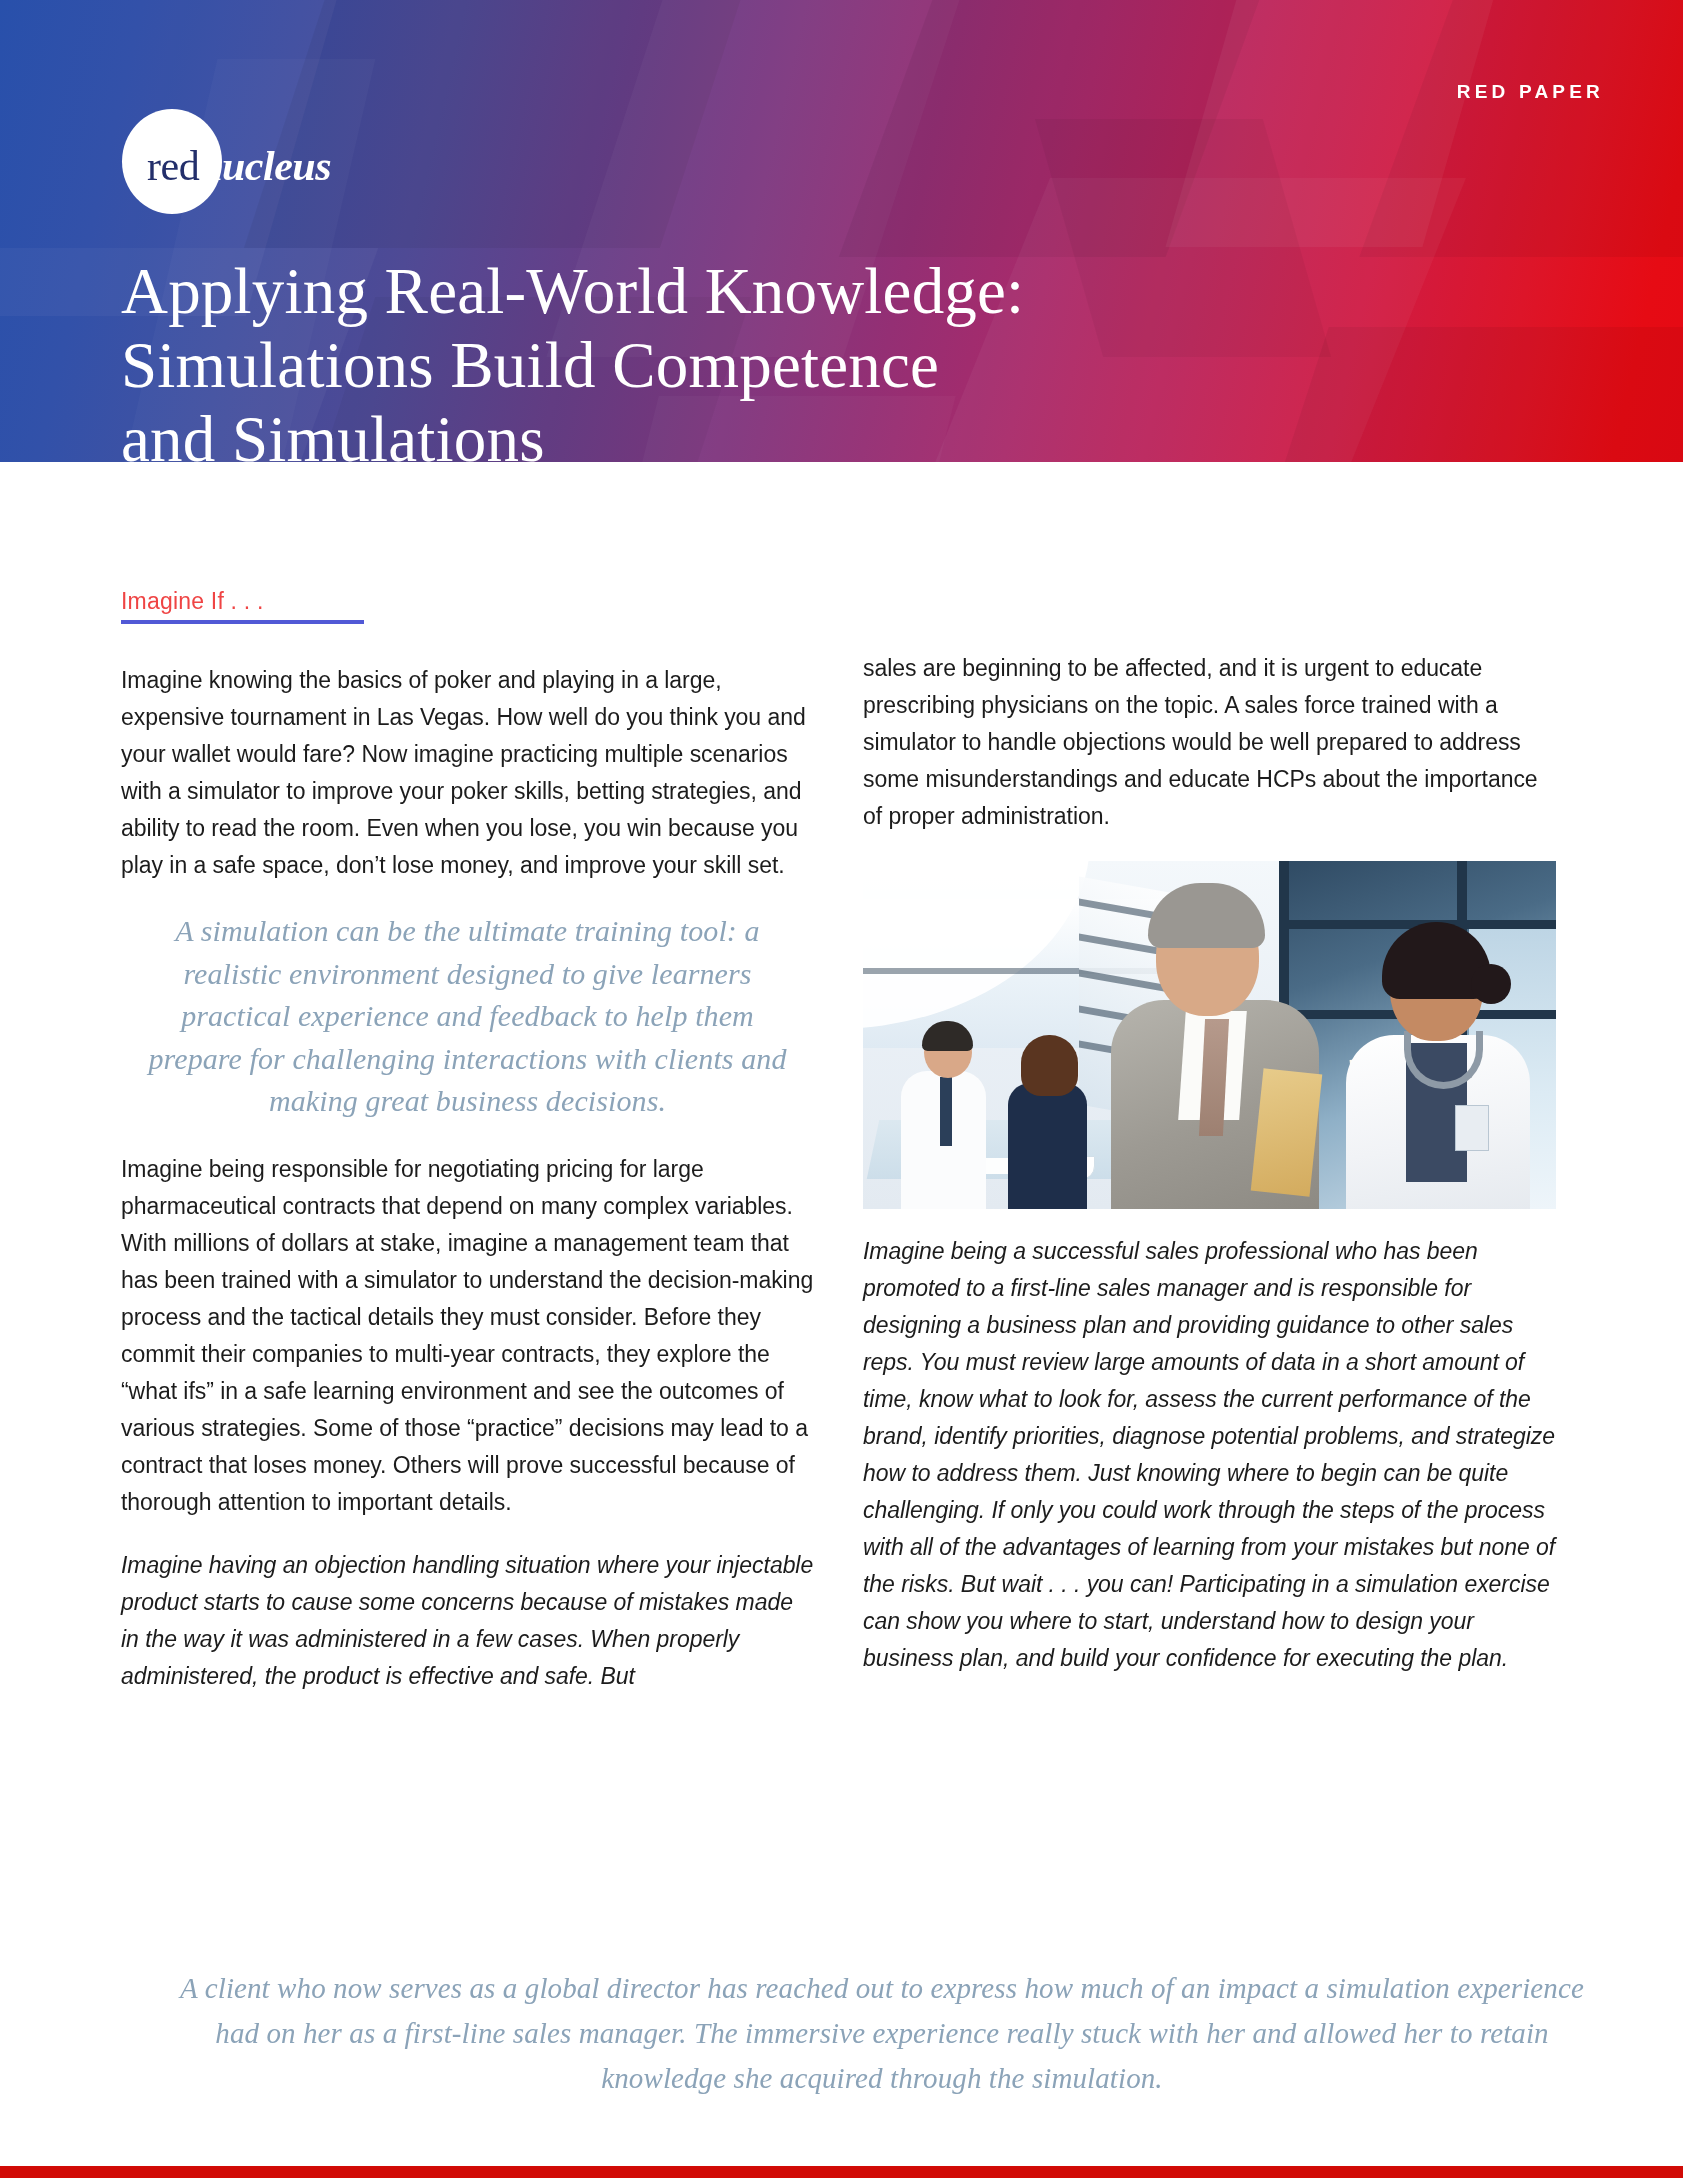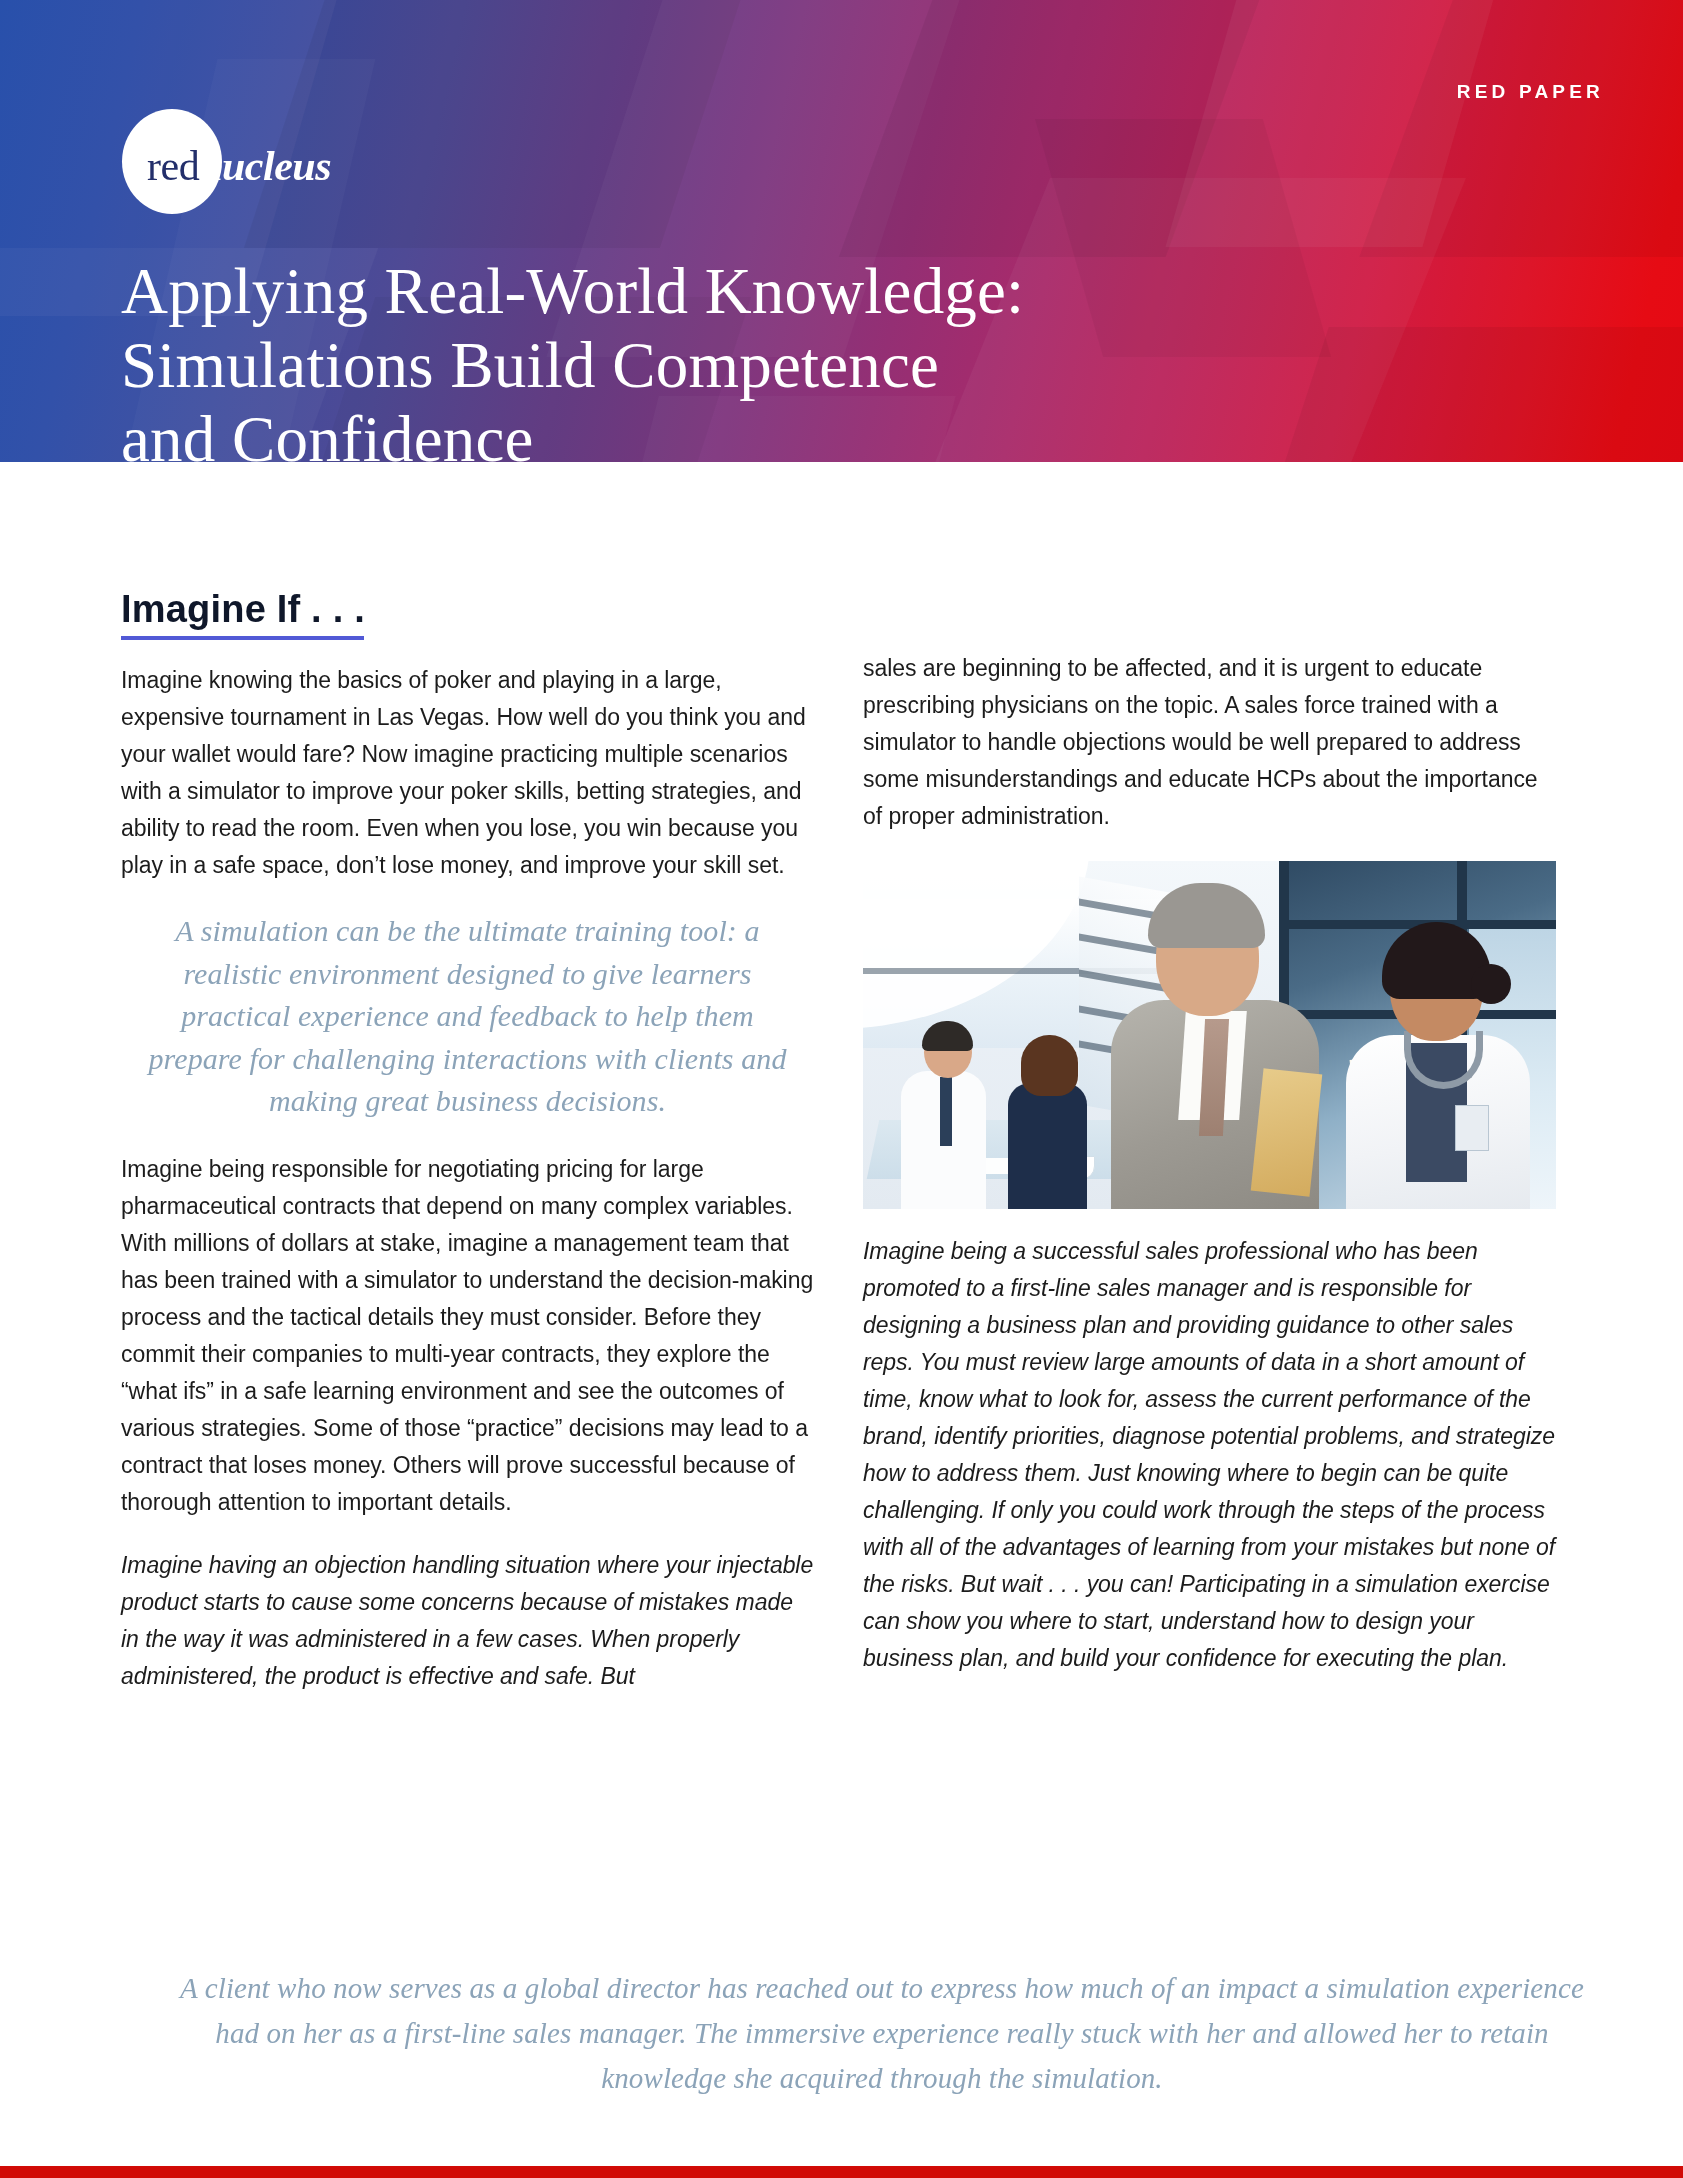--- a/index.html
+++ b/index.html
@@ -150,23 +150,23 @@
     left: 0;
     width: 1683px;
   }
 
   .section-heading-wrap {
     position: absolute;
     left: 121px;
     top: 29px;
   }
   .section-heading {
-    color: #0f172a;
-    font-size: 38px;
-    font-weight: 700;
+    color: #ef4444;
+    font-size: 23px;
+    font-weight: 400;
     letter-spacing: 0.2px;
     font-family: "Liberation Sans", sans-serif;
     white-space: nowrap;
   }
   .section-rule {
     margin-top: 5px;
     width: 243px;
     height: 4px;
     background: #5159d6;
   }
@@ -396,21 +396,21 @@
   <div class="logo">
     <div class="logo-circle"></div>
     <div class="logo-wordmark">
       <span class="logo-red">red</span><span class="logo-nucleus">nucleus</span>
     </div>
   </div>
 
   <h1 class="doc-title">
     <span class="tline">Applying Real-World Knowledge:</span>
     <span class="tline">Simulations Build Competence</span>
-    <span class="tline">and Confidence</span>
+    <span class="tline">and Simulations</span>
   </h1>
 </div>
 
 <div class="content">
 
   <div class="section-heading-wrap">
     <div class="section-heading">Imagine If . . .</div>
     <div class="section-rule"></div>
   </div>
 

